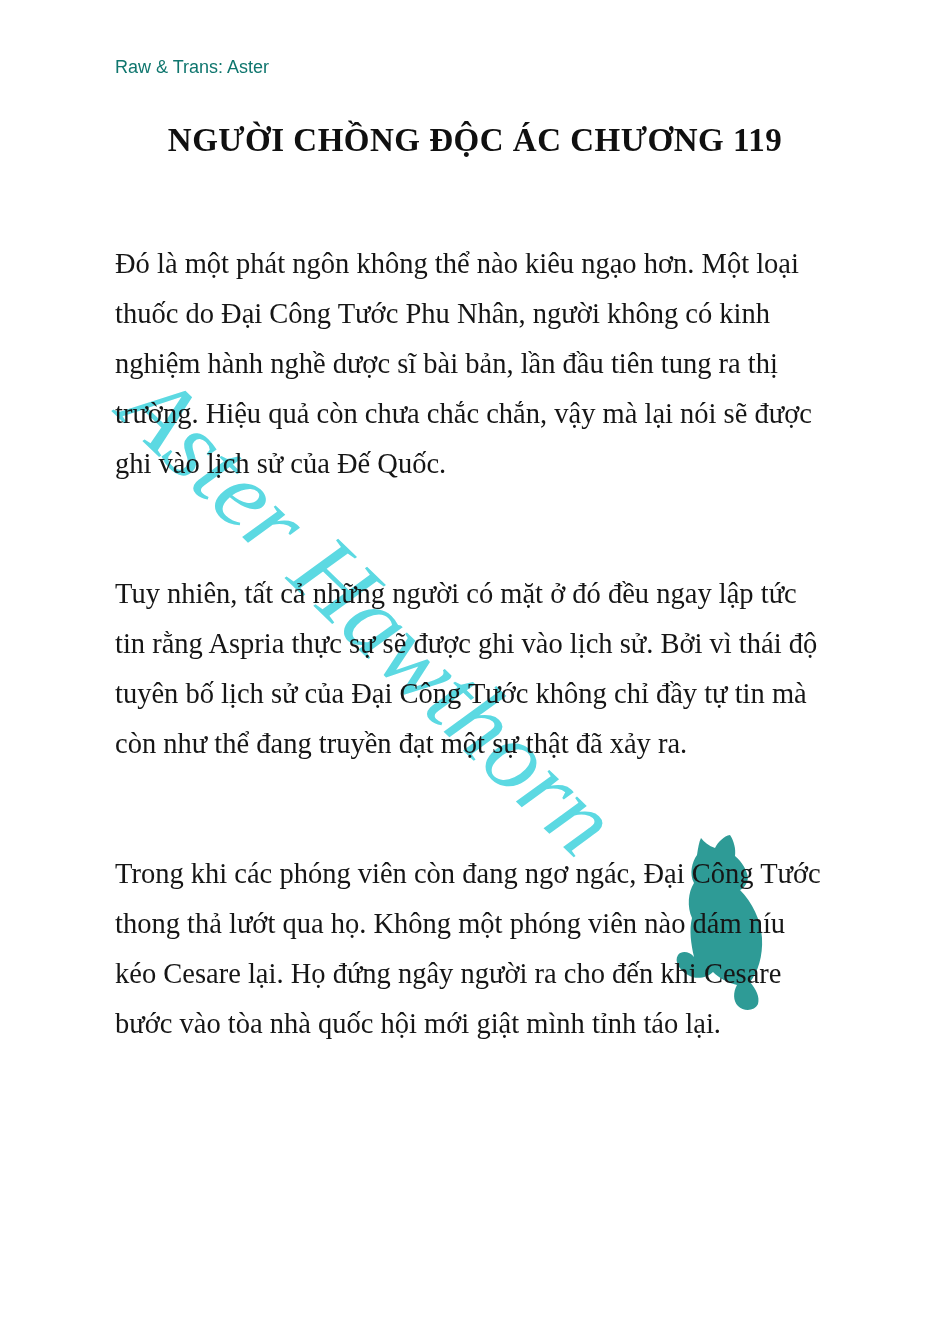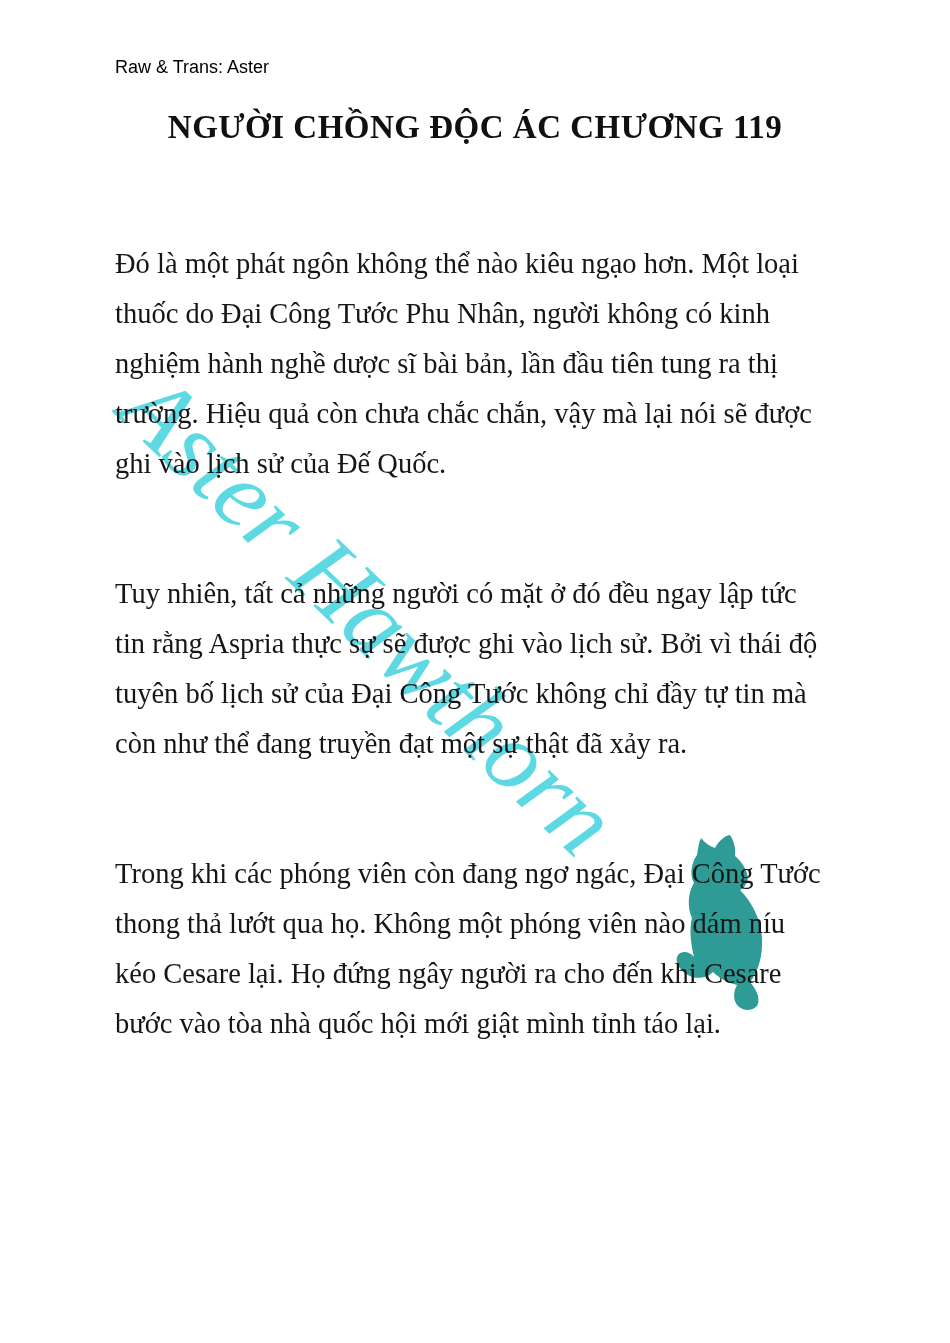--- a/index.html
+++ b/index.html
@@ -43,26 +43,26 @@
   }
   
   .credit {
     position: absolute;
     left: 115px;
     top: 57px;
     z-index: 3;
     font-family: "Liberation Sans", sans-serif;
     font-size: 18px;
     line-height: 1.15;
-    color: #000000;
+    color: #0f766e;
   }
   .title {
     position: absolute;
     left: 0;
-    top: 111px;
+    top: 124px;
     width: 950px;
     margin: 0;
     z-index: 3;
     text-align: center;
     font-family: "Liberation Serif", serif;
     font-weight: bold;
     font-size: 33px;
     line-height: 1;
     letter-spacing: 0.5px;
     color: #101010;

